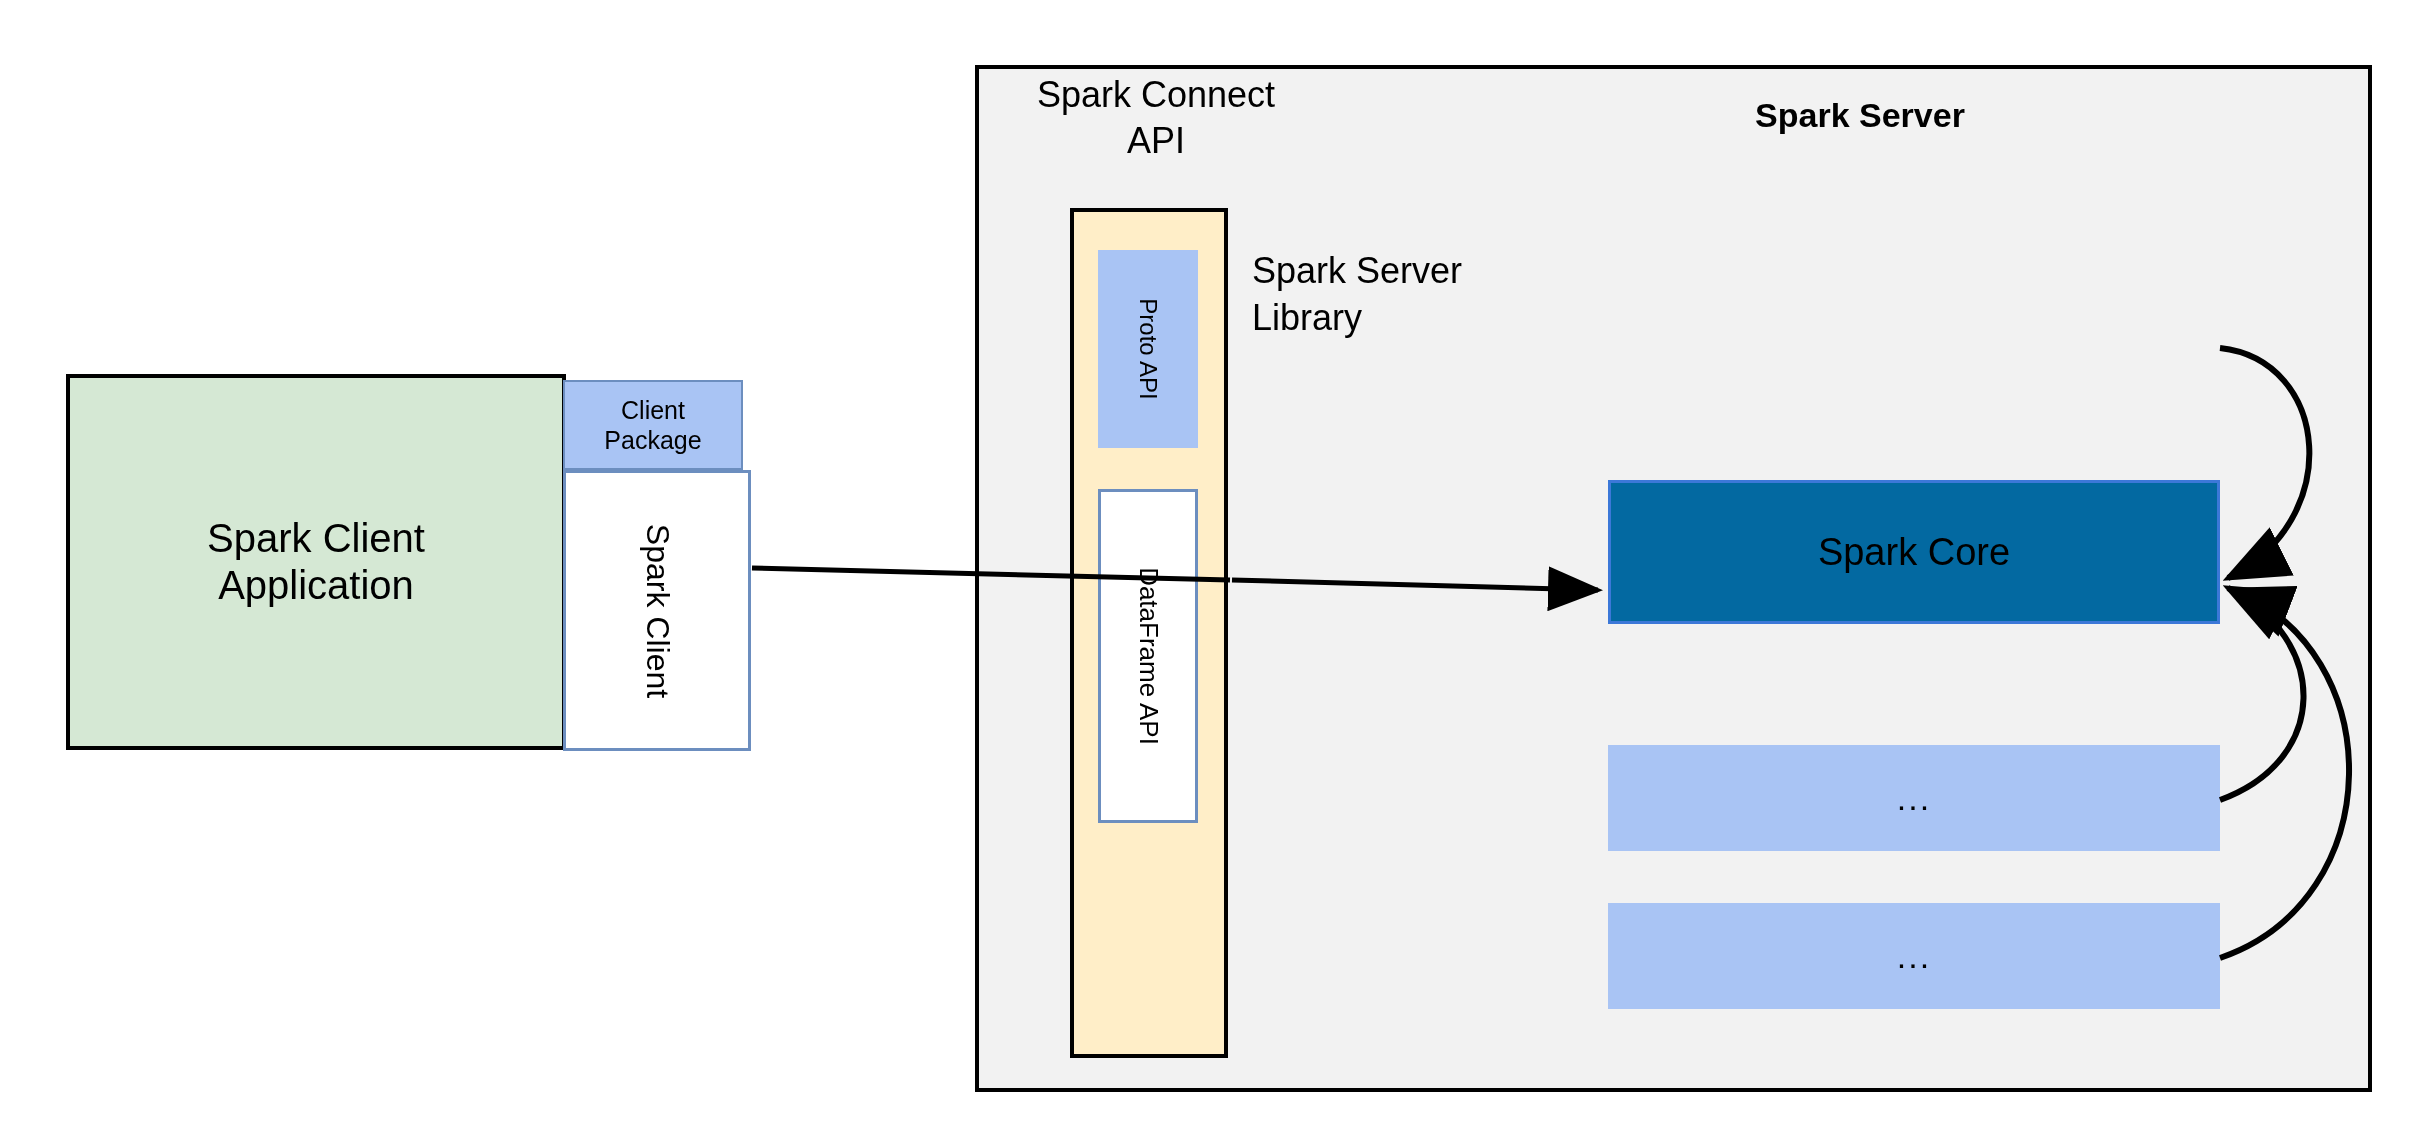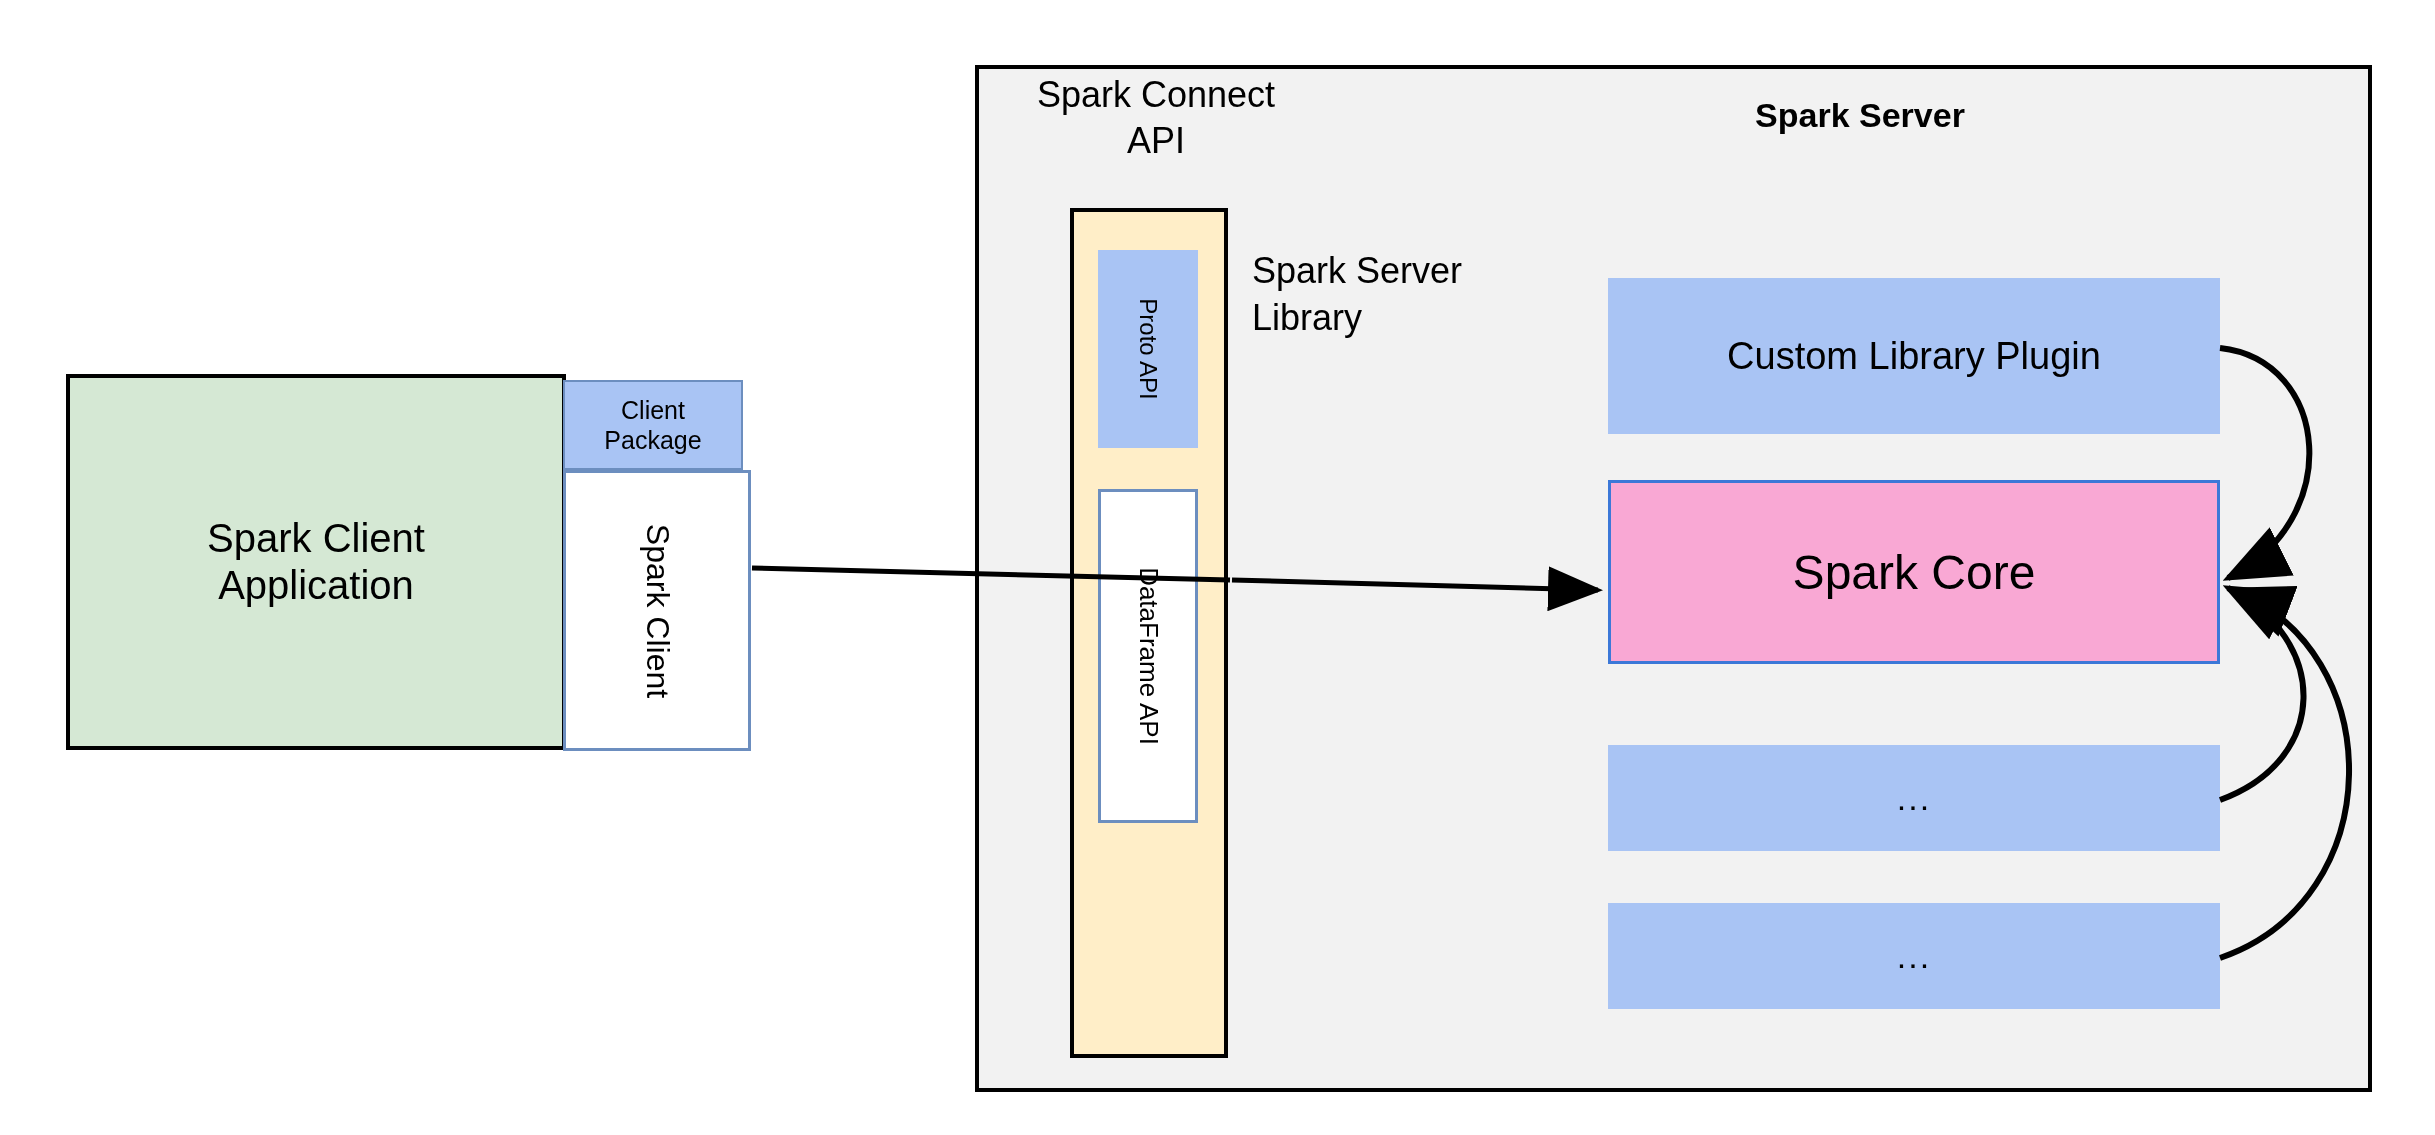--- a/index.html
+++ b/index.html
@@ -127,25 +127,25 @@
 
   
   .server-module {
     left: 1608px; width: 612px;
     background: #a9c4f4;
     display: flex; align-items: center; justify-content: center;
     font-size: 38px;
   }
   #custom-library-plugin-box { top: 278px; height: 156px; }
   #spark-core-box {
-    left: 1608px; top: 480px; width: 612px; height: 184px;
-    background: #f9a8d4;
+    left: 1608px; top: 480px; width: 612px; height: 144px;
+    background: #0369a1;
     border: 3px solid #3c78d8;
     display: flex; align-items: center; justify-content: center;
-    font-size: 48px;
+    font-size: 38px;
   }
   #module-more-1-box { top: 745px; height: 106px; }
   #module-more-2-box { top: 903px; height: 106px; }
   .ellipsis-label { font-size: 34px; letter-spacing: 2px; }
 
   #arrows-svg {
     position: absolute; left: 0; top: 0;
     width: 2435px; height: 1135px;
     pointer-events: none;
   }
@@ -168,23 +168,20 @@
   <div class="abs" id="connect-api-column"></div>
 
   <div class="abs" id="proto-api-box">
     <span id="proto-api-label">Proto API</span>
   </div>
 
   <div class="abs" id="dataframe-api-box">
     <span id="dataframe-api-label">DataFrame API</span>
   </div>
 
-  <div class="abs server-module" id="custom-library-plugin-box">
-    <span>Custom Library Plugin</span>
-  </div>
 
   <div class="abs" id="spark-core-box">
     <span>Spark Core</span>
   </div>
 
   <div class="abs server-module" id="module-more-1-box">
     <span class="ellipsis-label">...</span>
   </div>
 
   <div class="abs server-module" id="module-more-2-box">

